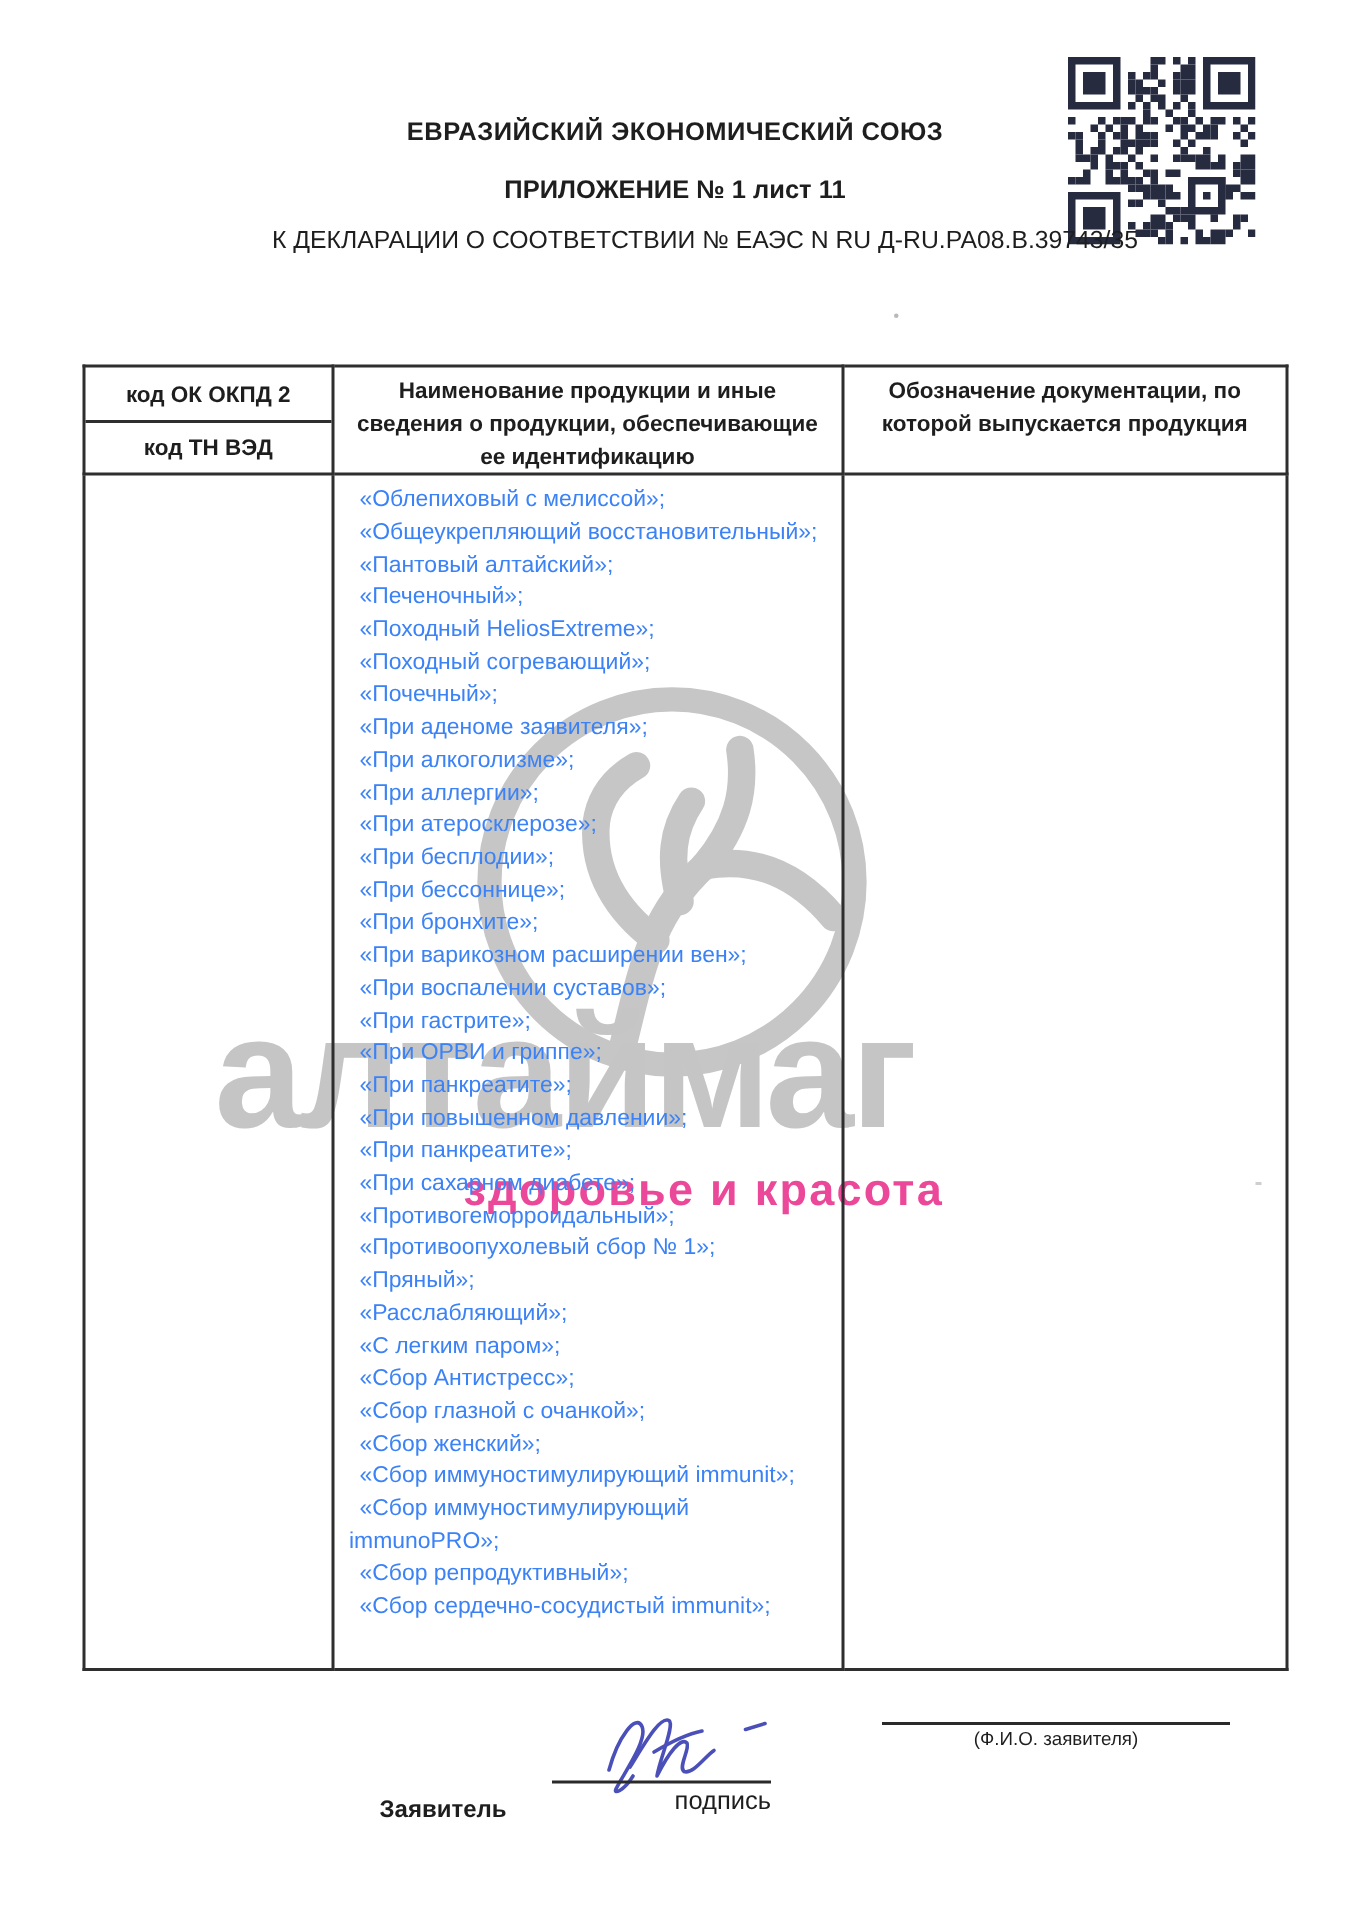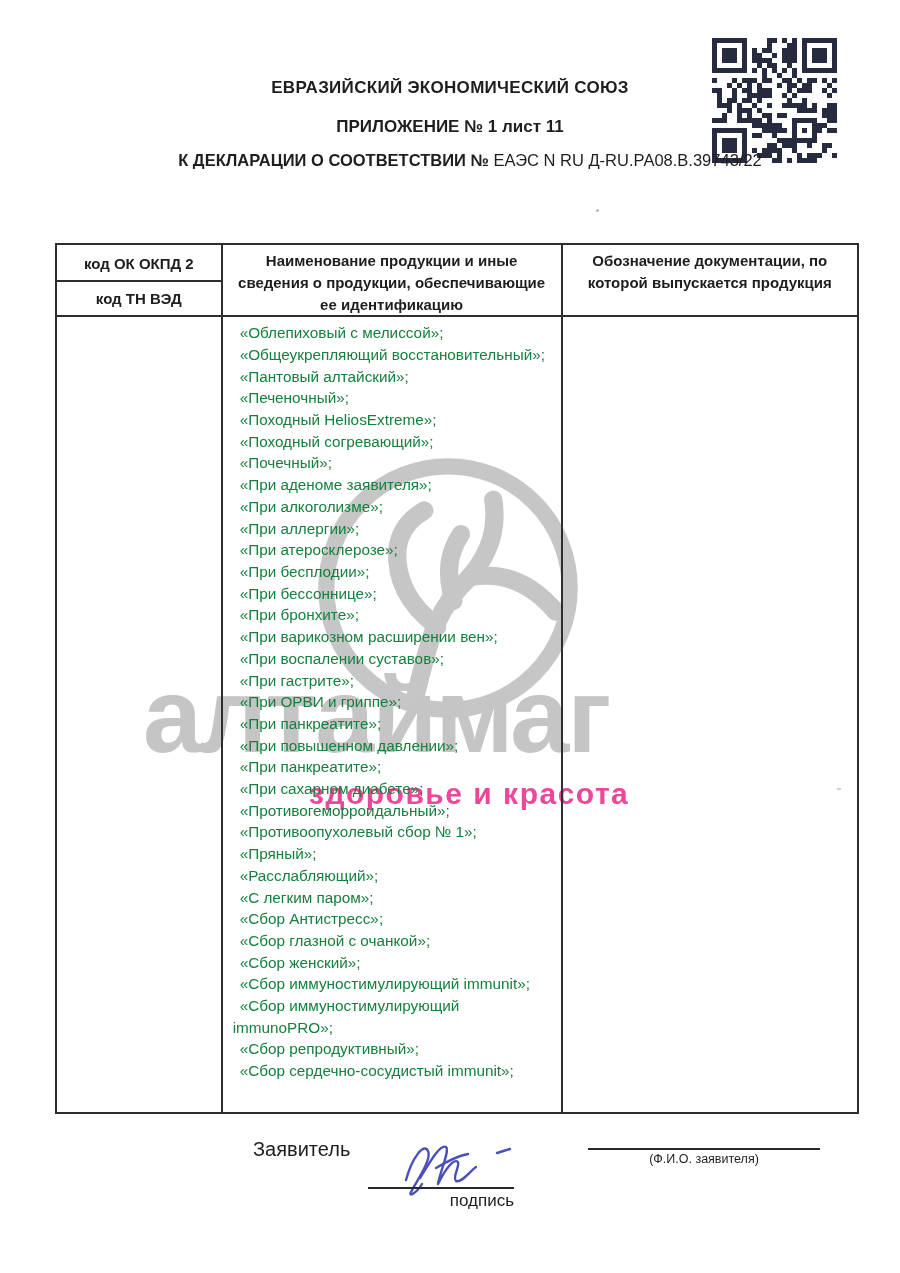--- a/index.html
+++ b/index.html
@@ -12,21 +12,21 @@
   *{margin:0;padding:0;box-sizing:border-box;}
   html,body{background:#ffffff;}
   body{font-family:"Liberation Sans", sans-serif;color:var(--text);}
   .page{position:relative;width:900px;height:1273px;background:#fff;overflow:hidden;}
 
   
   .hdr{position:absolute;left:0;top:0;width:900px;text-align:center;z-index:3;}
   .hdr .t1{position:absolute;left:0;top:78px;width:900px;font-size:17px;font-weight:700;letter-spacing:.3px;}
   .hdr .t2{position:absolute;left:0;top:117px;width:900px;font-size:17px;font-weight:700;}
   .hdr .t3{position:absolute;left:0;top:151px;width:900px;font-size:16.5px;}
-  .hdr .t3 .lbl{font-weight:700;margin-left:40px;}
+  .hdr .t3 .lbl{font-weight:400;margin-left:40px;}
   .hdr .t3 .num{font-weight:400;}
 
   
   .qr{position:absolute;left:712px;top:38px;width:125px;height:125px;z-index:2;}
 
   
   .wm-logo{position:absolute;left:308px;top:448px;width:280px;height:280px;z-index:1;}
   .wm-brand{position:absolute;left:143px;top:660px;width:620px;font-size:106px;font-weight:700;
             color:var(--watermark);letter-spacing:-2px;z-index:1;line-height:1.05;}
   .wm-tagline{position:absolute;left:309px;top:777px;font-size:30px;font-weight:700;
@@ -39,24 +39,24 @@
   td.c1{width:152px;}
   td.c2{width:312px;}
   td.c3{width:272px;}
   .hrow td{height:72px;font-weight:700;font-size:15px;text-align:center;}
   .c1top{padding-top:10px;padding-bottom:8px;}
   .c1div{border-top:2px solid var(--border);width:100%;}
   .c1bot{padding-top:8px;}
   .h2,.h3{padding:5px 10px 0 10px;line-height:1.45;}
   .brow td{height:797px;}
   .plist{padding:5px 4px 0 10px;}
-  .pitem{font-size:15.3px;line-height:21.7px;text-indent:7px;color:#15803d;}
-
-  
-  .applicant{position:absolute;left:253px;top:1138px;font-size:20px;z-index:3;}
+  .pitem{font-size:15.3px;line-height:21.7px;text-indent:7px;color:#3b82f6;}
+
+  
+  .applicant{position:absolute;left:253px;top:1198px;font-size:16px;z-index:3;font-weight:bold;}
   .sigblock{position:absolute;left:368px;top:1130px;width:146px;z-index:3;}
   .sig-svg{position:absolute;left:24px;top:4px;width:130px;height:62px;}
   .sigline{position:absolute;left:0px;top:57px;width:146px;border-top:2px solid #2a2a2a;}
   .sigcap{position:absolute;left:0px;top:61px;width:146px;text-align:right;font-size:17px;}
   .nameblock{position:absolute;left:588px;top:1145px;width:232px;text-align:center;z-index:3;}
   .namewrap{width:172px;margin:0 auto;font-size:15.5px;line-height:18.5px;}
   .nameline{border-top:2px solid #2a2a2a;margin-top:3px;}
   .namecap{font-size:12.5px;padding-top:2px;}
 
   
@@ -66,21 +66,21 @@
 </head>
 <body>
 
 <div class="page">
 
   <div class="hdr">
     <div class="t1">ЕВРАЗИЙСКИЙ ЭКОНОМИЧЕСКИЙ СОЮЗ</div>
     <div class="t2">ПРИЛОЖЕНИЕ № 1 лист 11</div>
     <div class="t3">
       <span class="lbl">К ДЕКЛАРАЦИИ О СООТВЕТСТВИИ №</span>
-      <span class="num">ЕАЭС N RU Д-RU.РА08.В.39743/22</span>
+      <span class="num">ЕАЭС N RU Д-RU.РА08.В.39743/35</span>
     </div>
   </div>
 
   <div class="qr" id="qr-box"><svg width="125" height="125" viewBox="0 0 125 125">
         <rect x="55" y="0" width="5" height="5" fill="#262b40"></rect>
         <rect x="60" y="0" width="5" height="5" fill="#262b40"></rect>
         <rect x="70" y="0" width="5" height="5" fill="#262b40"></rect>
         <rect x="80" y="0" width="5" height="5" fill="#262b40"></rect>
         <rect x="55" y="5" width="5" height="5" fill="#262b40"></rect>
         <rect x="75" y="5" width="5" height="5" fill="#262b40"></rect>

